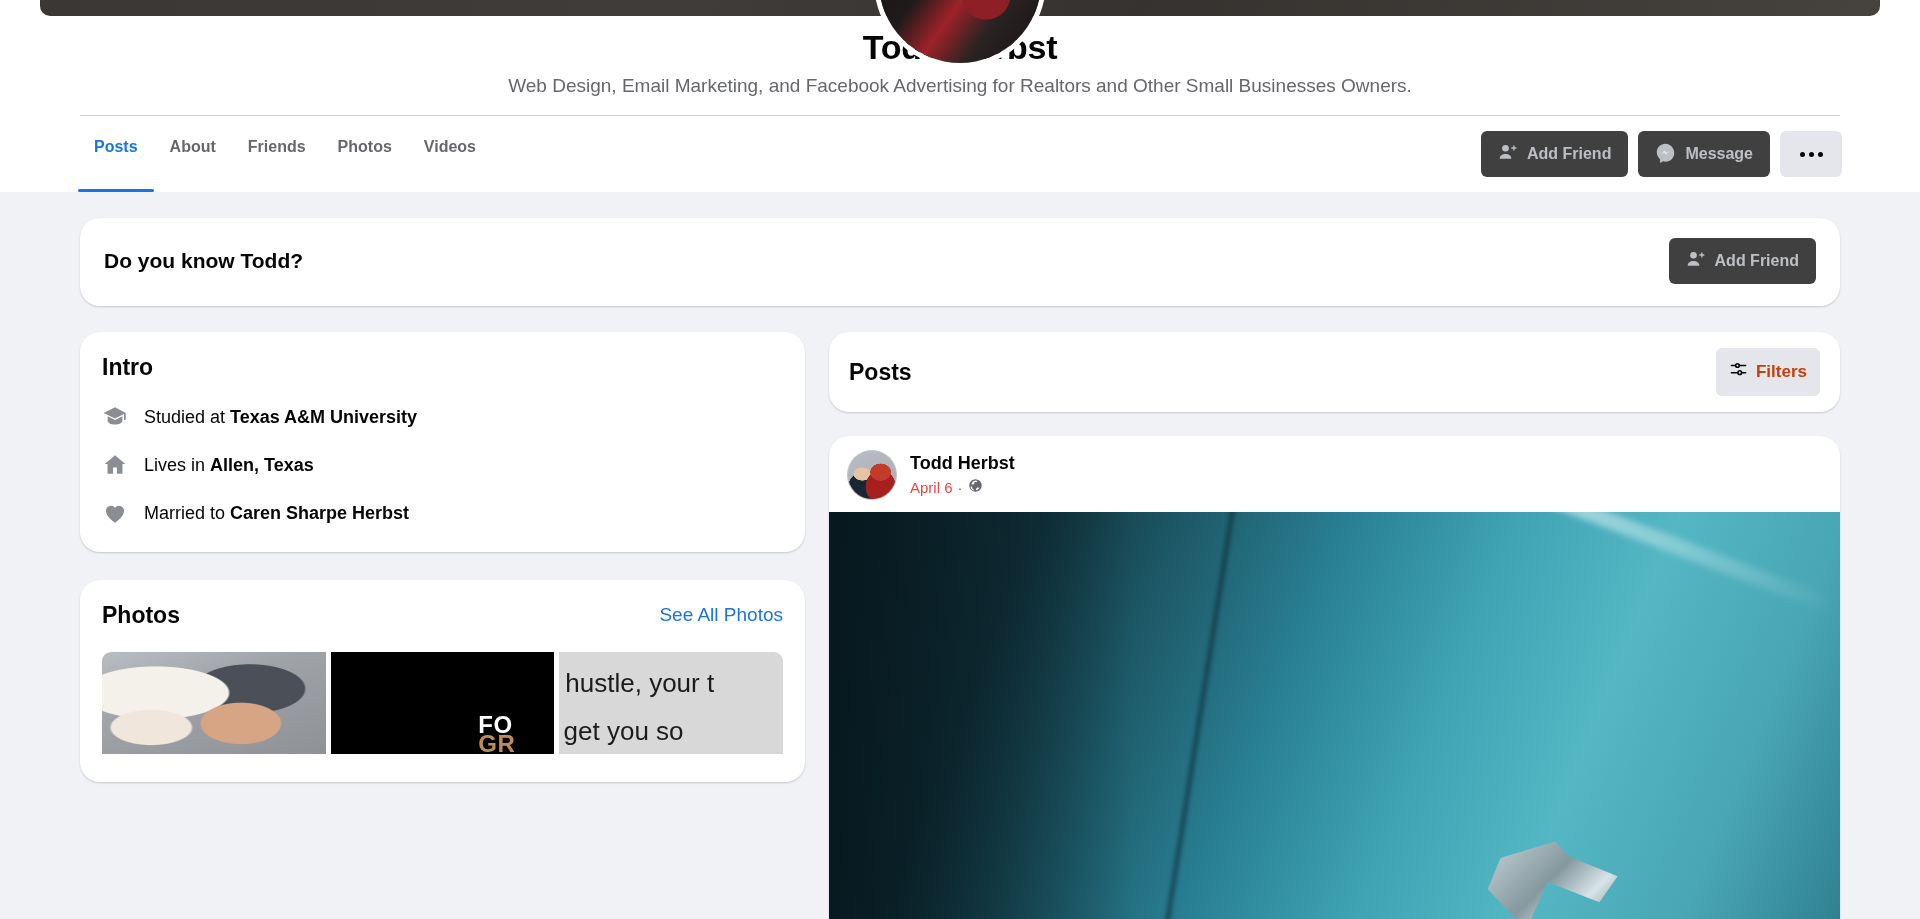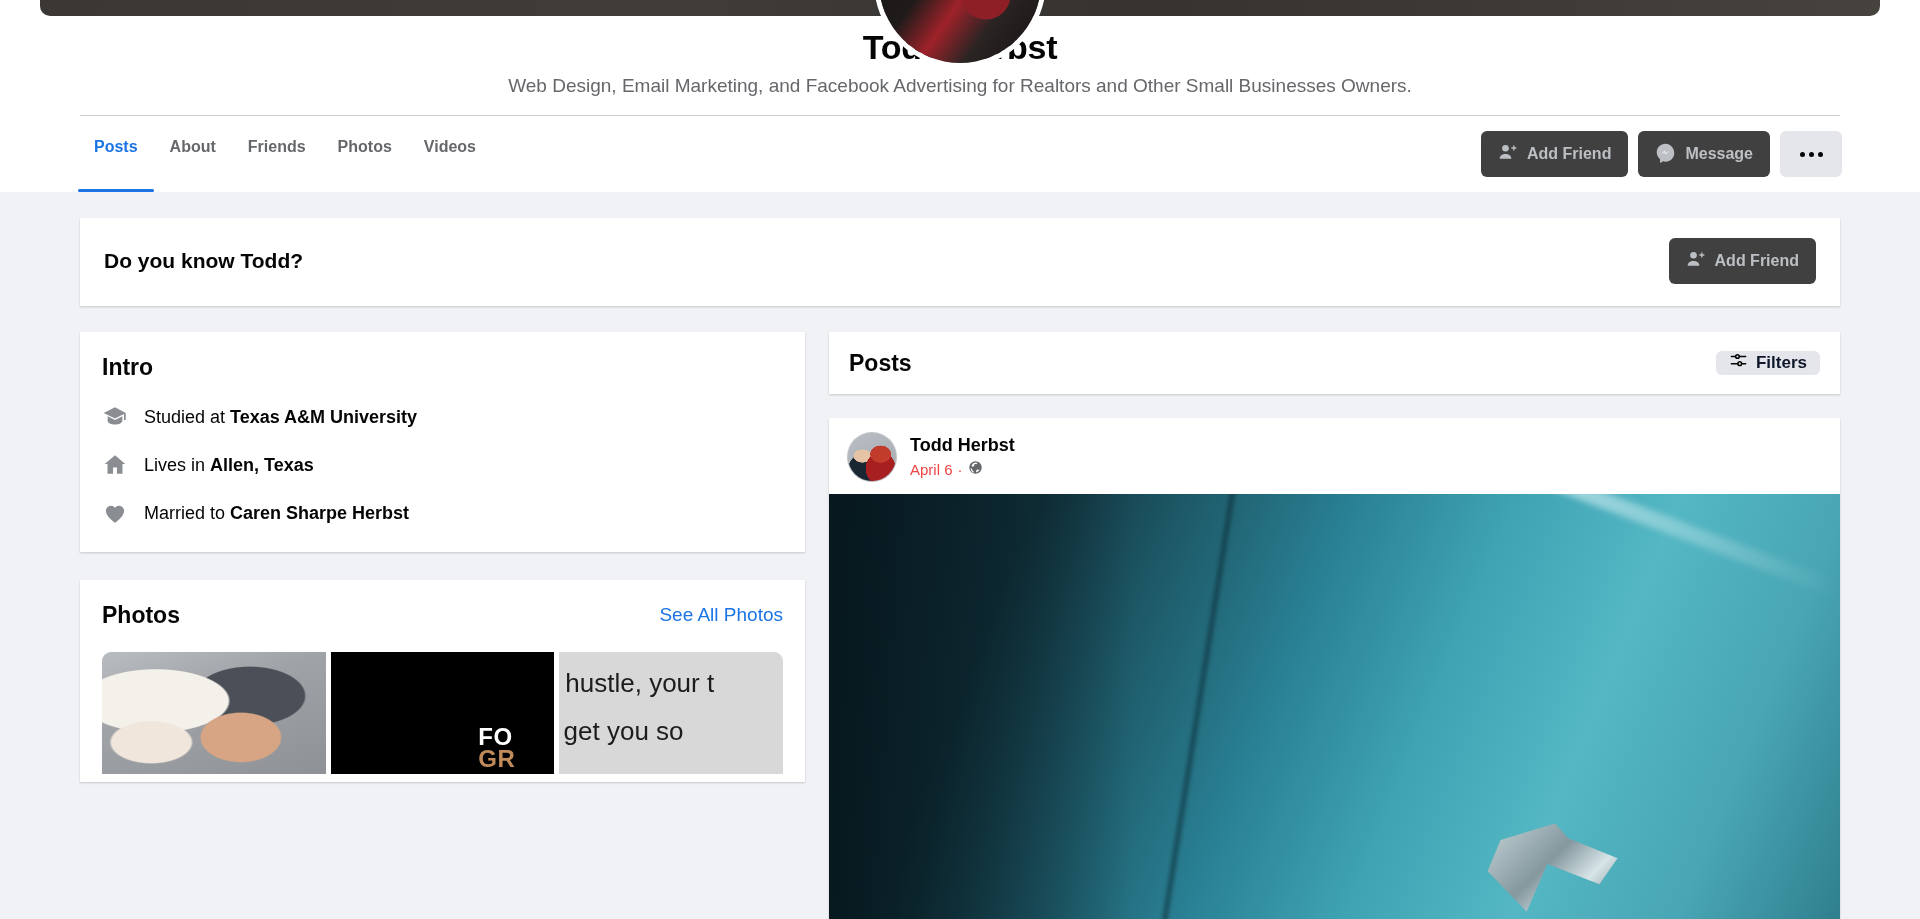--- a/index.html
+++ b/index.html
@@ -135,21 +135,21 @@
   
   .page-body {
     background: #f0f2f5;
     padding-top: 26px;
     min-height: 620px;
   }
   .container { width: 1760px; margin: 0 auto; }
 
   .card {
     background: #ffffff;
-    border-radius: 0;
+    border-radius: 20px;
     box-shadow: 0 1px 2px rgba(0,0,0,0.18);
   }
 
   
   .know-card {
     display: flex;
     align-items: center;
     justify-content: space-between;
     padding: 20px 24px 22px 24px;
     margin-bottom: 26px;
@@ -188,21 +188,21 @@
   }
   .photo-grid {
     display: grid;
     grid-template-columns: repeat(3, 1fr);
     gap: 5px;
     margin-top: 22px;
     border-radius: 9px;
     overflow: hidden;
     height: 130px;
   }
-  .ph { height: 122px; width: 100%; overflow: hidden; position: relative; cursor: pointer; }
+  .ph { height: 102px; width: 100%; overflow: hidden; position: relative; cursor: pointer; }
   .ph-1 {
     background:
       radial-gradient(ellipse at 22% 74%, #f0e6dc 0 16%, transparent 17%),
       radial-gradient(ellipse at 62% 70%, #d7a583 0 20%, transparent 21%),
       radial-gradient(ellipse at 24% 40%, #f4f1ea 0 30%, transparent 31%),
       radial-gradient(ellipse at 66% 36%, #4a4f58 0 26%, transparent 27%),
       linear-gradient(160deg,#b9bcc0 0%,#9fa3a8 40%,#8e9196 100%);
   }
   .ph-2 { background: #000000; }
   .ph-2 .t1 {
@@ -228,28 +228,28 @@
     display: flex;
     align-items: center;
     justify-content: space-between;
     padding: 16px 20px;
     margin-bottom: 24px;
   }
   .filters-btn {
     background: #e4e6eb;
     border: none;
     border-radius: 6px;
-    height: 24px;
+    height: 48px;
     padding: 0 13px;
     display: flex;
     align-items: center;
     gap: 8px;
     font-size: 17px;
     font-weight: 600;
-    color: #0f172a;
+    color: #c2410c;
     font-family: "Liberation Sans", sans-serif;
     cursor: pointer;
   }
 
   .post-card { overflow: hidden; }
   .post-head { display: flex; align-items: center; gap: 13px; padding: 14px 18px 12px 18px; }
   .post-avatar {
     width: 50px; height: 50px; border-radius: 50%; flex: 0 0 50px;
     overflow: hidden; background: #c9ccd1;
     border: 1px solid rgba(0,0,0,0.06);

